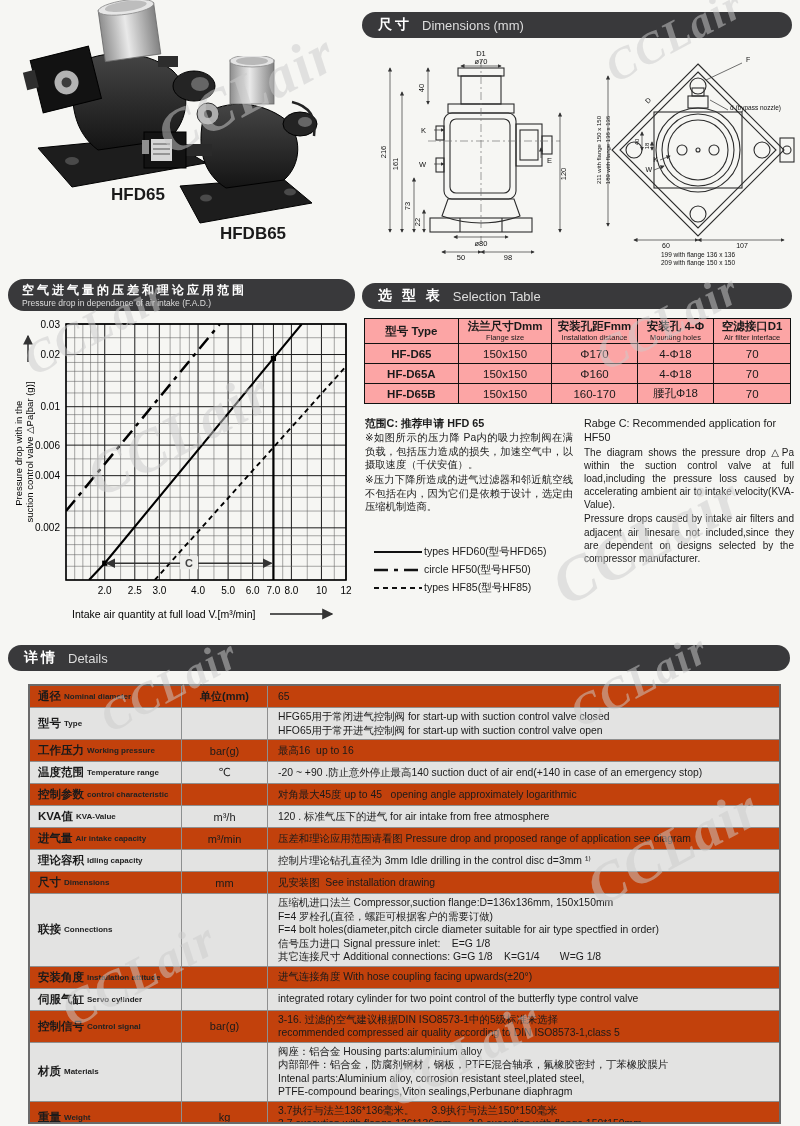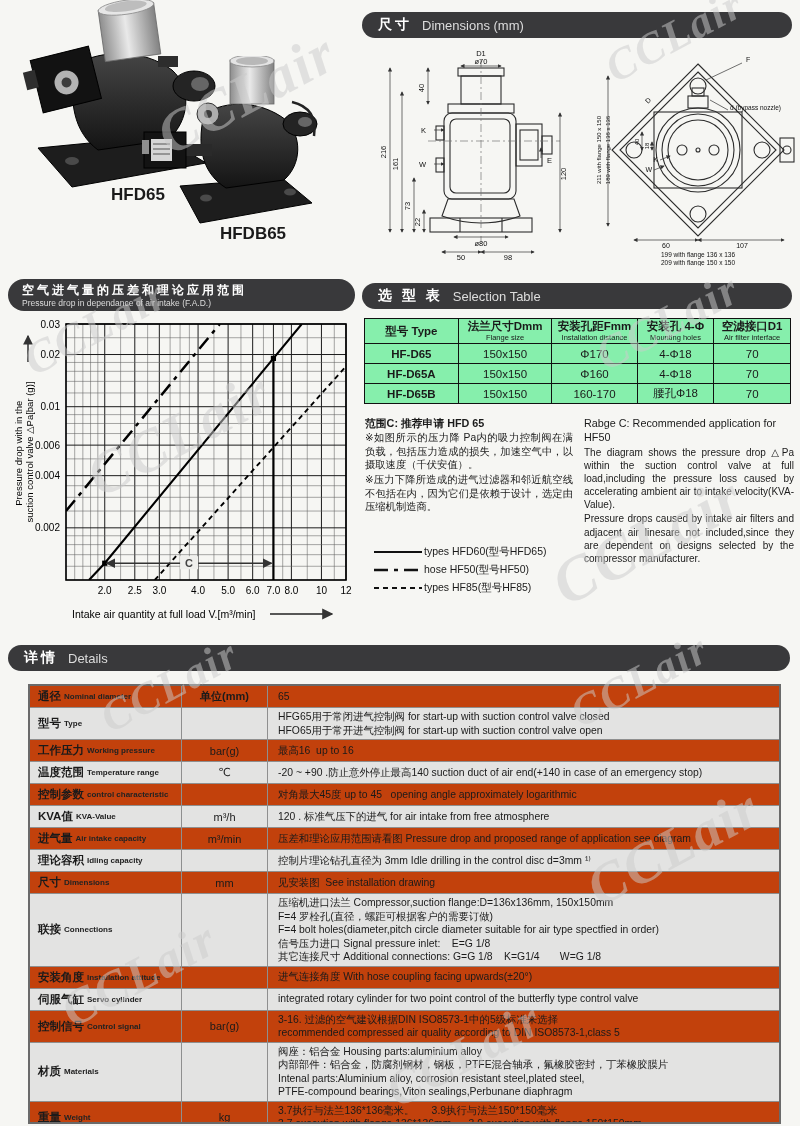--- a/index.html
+++ b/index.html
@@ -14,21 +14,21 @@
   .bar .en{font-size:13px;color:#ddd;white-space:nowrap;}
   .bar2{position:absolute;background:#39393b;color:#fff;border-radius:16px;padding:3px 14px;
         box-sizing:border-box;z-index:2;}
   .bar2 .cn{font-weight:bold;font-size:12px;letter-spacing:3px;display:block;line-height:17px;white-space:nowrap;}
   .bar2 .en{font-size:8.5px;color:#ddd;display:block;line-height:9px;white-space:nowrap;}
   .photo-label{position:absolute;font-weight:bold;font-size:17px;text-align:center;z-index:2;}
   svg text{font-family:"Liberation Sans","DejaVu Sans",sans-serif;}
   .drawing text{fill:#111;}
   
   #sel-table{position:absolute;left:364px;top:318px;width:427px;z-index:2;}
-  #sel-table table{border-collapse:collapse;width:100%;table-layout:fixed;background:#86efac;padding-left:16px;}
+  #sel-table table{border-collapse:collapse;width:100%;table-layout:fixed;background:#fca5a5;padding-left:16px;}
   #sel-table th,#sel-table td{border:1.6px solid #111;text-align:center;padding:1px 2px;}
   #sel-table th .cn{font-size:11.5px;font-weight:bold;display:block;line-height:13px;}
   #sel-table th .en{font-size:7.5px;font-weight:normal;display:block;line-height:9px;}
   #sel-table td{font-size:11.5px;height:17px;}
   #sel-table td.model{font-weight:bold;}
   
   .note{position:absolute;z-index:2;font-size:10.3px;line-height:1.32;}
   .note .t{font-weight:bold;font-size:10.8px;margin-bottom:1px;}
   .note p{margin:0 0 1px 0;text-align:justify;}
   
@@ -415,21 +415,21 @@
     <div class="leg-row">
       <svg width="52" height="12">
         <line x1="2" y1="6" x2="50" y2="6" stroke="#111" stroke-width="2"></line>
       </svg>
       <span class="lab">types HFD60(型号HFD65)</span>
     </div>
     <div class="leg-row">
       <svg width="52" height="12">
         <line x1="2" y1="6" x2="50" y2="6" stroke="#111" stroke-width="2.4" stroke-dasharray="14 6 4 6"></line>
       </svg>
-      <span class="lab">hose HF50(型号HF50)</span>
+      <span class="lab">circle HF50(型号HF50)</span>
     </div>
     <div class="leg-row">
       <svg width="52" height="12">
         <line x1="2" y1="6" x2="50" y2="6" stroke="#111" stroke-width="2" stroke-dasharray="5 4"></line>
       </svg>
       <span class="lab">types HF85(型号HF85)</span>
     </div>
   </div>
 
 <div class="bar" style="left:8px;top:645px;width:782px;">

